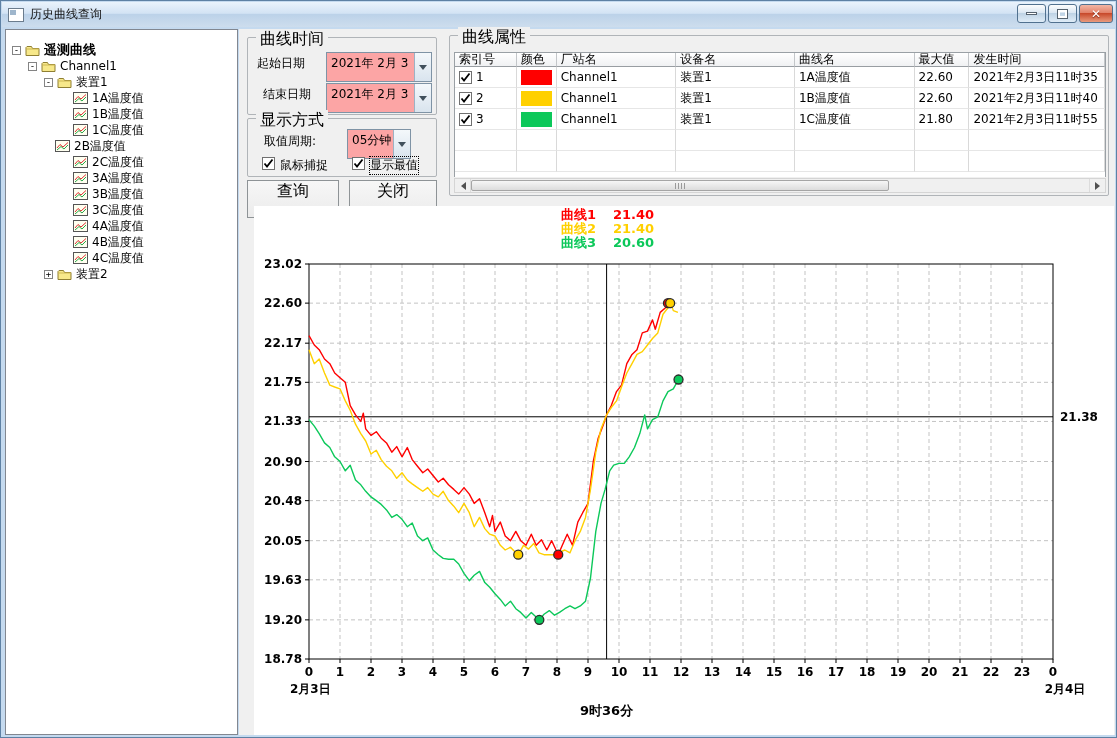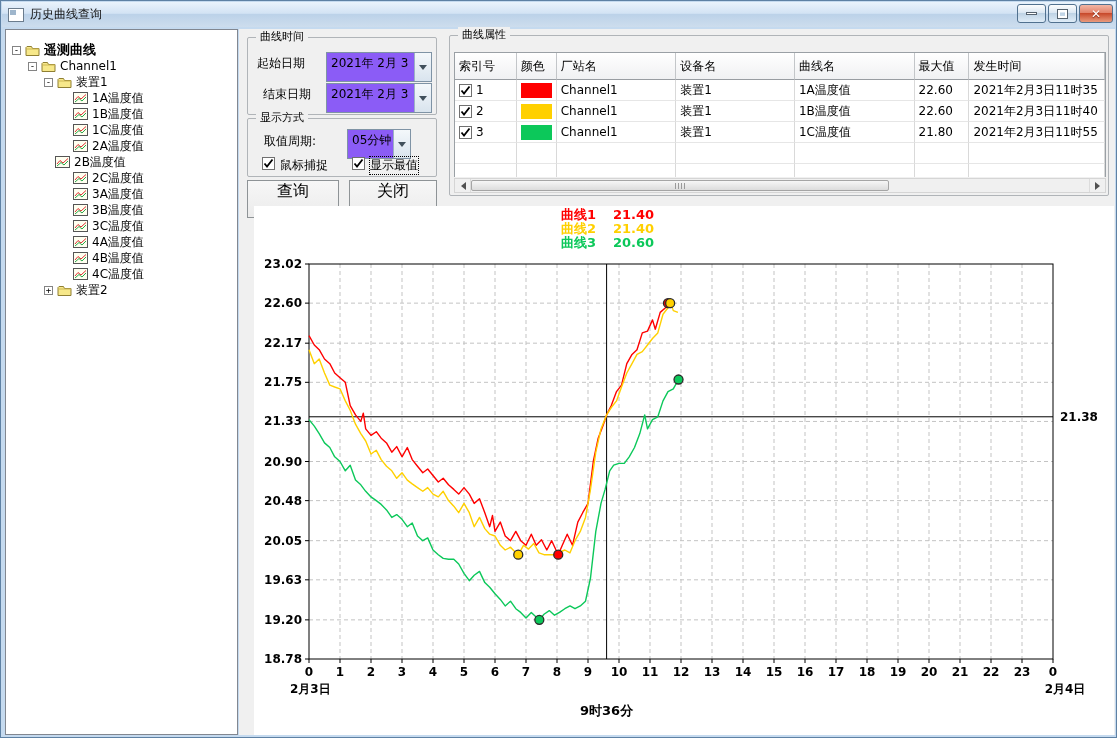--- a/index.html
+++ b/index.html
@@ -29,36 +29,36 @@
   .tree-panel{position:absolute;left:4px;top:28px;width:233px;height:706px;background:#fff;border:1px solid #828790;overflow:hidden;padding-top:12px;}
   .trow{display:flex;align-items:center;height:16px;white-space:nowrap;cursor:default;}
   .trow .exp{flex:0 0 auto;width:9px;height:9px;border:1px solid #848484;background:#fff;font-size:9px;line-height:7px;text-align:center;margin-right:4px;font-family:"DejaVu Sans Mono",monospace;}
   .trow .spc{flex:0 0 auto;width:13px;}
   .trow .ticon{flex:0 0 auto;margin-right:4px;display:inline-flex;}
   .trow .tlabel{font-size:12px;}
   .trow.bold .tlabel{font-weight:bold;font-size:13px;}
   
   .right-bg{position:absolute;left:238px;top:28px;width:876px;height:706px;background:#f0f0f0;}
   .groupbox{position:absolute;border:1px solid #b0b4b8;border-radius:2px;}
-  .gb-title{position:absolute;top:-9px;left:8px;background:#f0f0f0;padding:0 4px;font-size:11px;}
+  .gb-title{position:absolute;top:-9px;left:8px;background:#f0f0f0;padding:0 4px;font-size:16px;}
   .flabel{position:absolute;font-size:12px;}
-  .combo{position:absolute;height:30px;background:#8b5cf6;border:1px solid #7f93a5;display:flex;align-items:stretch;}
+  .combo{position:absolute;height:30px;background:#fca5a5;border:1px solid #7f93a5;display:flex;align-items:stretch;}
   .combo .val{flex:1;padding:2px 0 0 4px;white-space:nowrap;overflow:hidden;font-size:12px;}
   .combo .dd{width:17px;border-left:1px solid #9db2c4;background:linear-gradient(#f4f8fb,#d9e4ee);display:flex;align-items:center;justify-content:center;}
   .tri{width:0;height:0;border:4px solid transparent;border-top:5px solid #41505c;margin-top:5px;}
   .cbx{width:13px;height:13px;background:#fff;border:1px solid #707070;display:inline-flex;align-items:center;justify-content:center;flex:0 0 auto;}
   .cbx svg{display:block;}
   .cbrow{position:absolute;display:flex;align-items:flex-start;gap:5px;}
   .focus-dotted{outline:1px dotted #000;}
   .btn{position:absolute;height:38px;background:linear-gradient(#f7f7f7,#ebebeb);border:1px solid #8e9396;text-align:center;line-height:20px;font-size:16px;cursor:default;}
   
   .tblwrap{position:absolute;left:4px;top:16px;width:652px;height:125px;background:#fff;border:1px solid #9aa0a5;border-bottom:none;overflow:hidden;}
   .trowt{display:flex;}
   .trowt .c{border-right:1px solid #d9d9d9;border-bottom:1px solid #e6e6e6;padding:2px 4px;font-size:12px;white-space:nowrap;overflow:hidden;display:flex;align-items:center;gap:4px;height:21px;}
-  .trowt.head .c{background:linear-gradient(#ffffff,#f0f1f3);border-right:1px solid #c3c6c9;border-bottom:1px solid #989da2;height:27px;}
+  .trowt.head .c{background:linear-gradient(#ffffff,#f0f1f3);border-right:1px solid #c3c6c9;border-bottom:1px solid #989da2;height:14px;}
   .swatch{width:100%;height:15px;}
   .hscroll{position:absolute;left:4px;top:142px;width:652px;height:15px;background:#f0f0f0;border:1px solid #d5d5d5;display:flex;align-items:stretch;}
   .sarrow{width:16px;background:#f0f0f0;display:flex;align-items:center;justify-content:center;}
   .sthumb{position:absolute;left:16px;top:1px;width:418px;height:11px;background:linear-gradient(#f6f6f6,#dcdcdc);border:1px solid #a5a5a5;border-radius:2px;}
   .sthumb::after{content:"";position:absolute;left:50%;top:2px;margin-left:-5px;width:10px;height:6px;
     background:repeating-linear-gradient(90deg,#9a9a9a 0 1px,transparent 1px 3px);}
   .tril{width:0;height:0;border:4px solid transparent;border-right:5px solid #505050;margin-right:3px;}
   .trir{width:0;height:0;border:4px solid transparent;border-left:5px solid #505050;margin-left:3px;}
   
   .chart-panel{position:absolute;left:253px;top:205px;width:860px;height:529px;background:#fff;}
@@ -143,31 +143,20 @@
       <div class="trow" style="padding-left: 54px;">
         <span class="spc"></span>
         <span class="ticon">
           <svg width="15" height="12" viewBox="0 0 15 12">
             <rect x="0.5" y="0.5" width="14" height="11" fill="#fffff0" stroke="#555"></rect>
             <polyline points="2,8 5,4.5 8,7 13,2.5" stroke="#e03030" fill="none"></polyline>
             <polyline points="2,10 6,6.5 9,9 13,5" stroke="#2aa84a" fill="none"></polyline>
           </svg>
         </span>
         <span class="tlabel">1C温度值</span>
-      </div>
-      <div class="trow" style="padding-left: 54px;">
-        <span class="spc"></span>
-        <span class="ticon">
-          <svg width="15" height="12" viewBox="0 0 15 12">
-            <rect x="0.5" y="0.5" width="14" height="11" fill="#fffff0" stroke="#555"></rect>
-            <polyline points="2,8 5,4.5 8,7 13,2.5" stroke="#e03030" fill="none"></polyline>
-            <polyline points="2,10 6,6.5 9,9 13,5" stroke="#2aa84a" fill="none"></polyline>
-          </svg>
-        </span>
-        <span class="tlabel">2A温度值</span>
       </div>
       <div class="trow" style="padding-left: 36px;">
         <span class="spc"></span>
         <span class="ticon">
           <svg width="15" height="12" viewBox="0 0 15 12">
             <rect x="0.5" y="0.5" width="14" height="11" fill="#fffff0" stroke="#555"></rect>
             <polyline points="2,8 5,4.5 8,7 13,2.5" stroke="#e03030" fill="none"></polyline>
             <polyline points="2,10 6,6.5 9,9 13,5" stroke="#2aa84a" fill="none"></polyline>
           </svg>
         </span>

